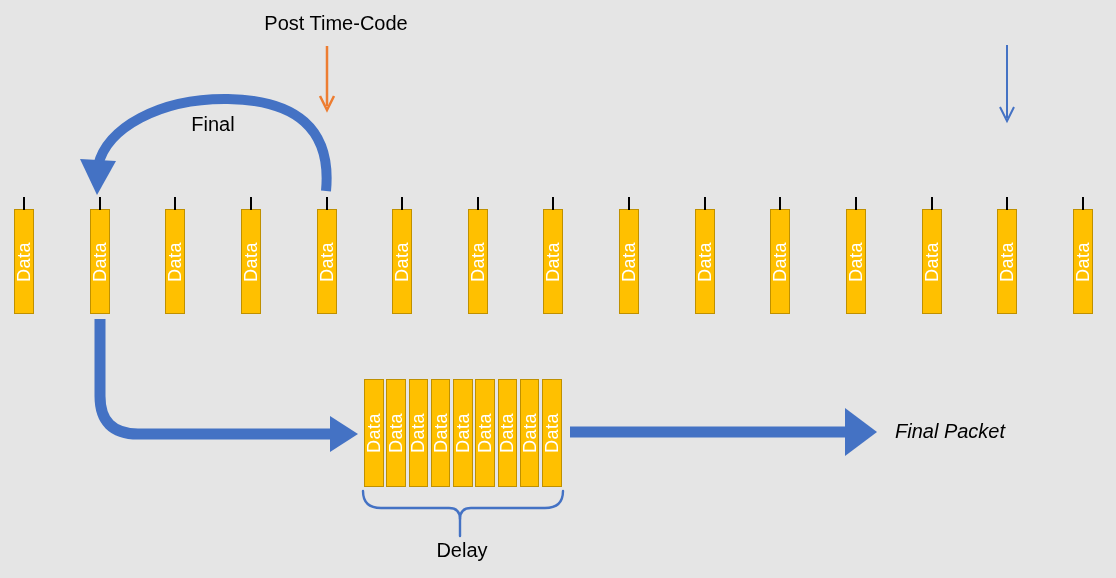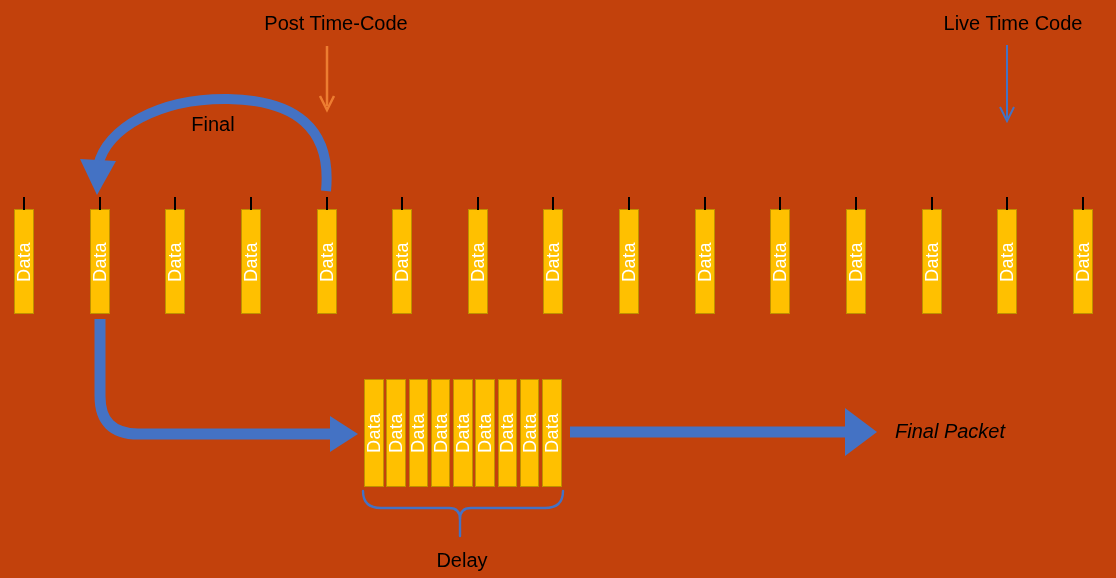--- a/index.html
+++ b/index.html
@@ -5,21 +5,21 @@
   :root{
     --packet-fill:#FFC000;
     --packet-border:#BF9000;
     --packet-text:#FFFFFF;
     --blue-arrow:#4472C4;
     --orange-arrow:#ED7D31;
     --label-text:#000000;
   }
   html,body{margin:0;padding:0;background:#ffffff;}
   .canvas{
-    position:relative;width:1116px;height:578px;background:#c2410c;
+    position:relative;width:1116px;height:578px;background:#e5e5e5;
     font-family:"Liberation Sans",sans-serif;overflow:hidden;
   }
   svg.arrows{position:absolute;left:0;top:0;width:1116px;height:578px;}
   .stroke-blue{stroke:var(--blue-arrow);fill:none;}
   .fill-blue{fill:var(--blue-arrow);stroke:none;}
   .stroke-orange{stroke:var(--orange-arrow);fill:none;}
   .label{
     position:absolute;transform:translateX(-50%);
     font-size:20px;color:var(--label-text);white-space:nowrap;
   }
@@ -59,24 +59,23 @@
     <polygon class="fill-blue" points="358,434 330,416 330,452"></polygon>
 
     <path class="stroke-blue" d="M 570 432 L 846 432" stroke-width="11"></path>
     <polygon class="fill-blue" points="877,432 845,408 845,456"></polygon>
 
     <path class="stroke-blue" stroke-linecap="round" d="M 363 491 C 363 502 369 508 381 508 L 449 508 C 457 508 460 512 460 519 L 460 536" stroke-width="2.4"></path>
     <path class="stroke-blue" stroke-linecap="round" d="M 563 491 C 563 502 557 508 545 508 L 471 508 C 463 508 460 512 460 519" stroke-width="2.4"></path>
   </svg>
 
   <div class="label" style="left:336px;top:12px;">Post Time-Code</div>
-  <div class="label" style="left:1013px;top:12px;">Live Time Code</div>
   <div class="label" style="left:213px;top:113px;">Final</div>
   <div class="label" style="left:950px;top:420px;font-style:italic;">Final Packet</div>
-  <div class="label" style="left:462px;top:539px;margin-top:10px;">Delay</div>
+  <div class="label" style="left:462px;top:539px;">Delay</div>
 
   <div>
       <div class="packet" style="left: 14px; top: 209px; width: 20px; height: 105px;">
         <span class="tick"></span>
         <span class="packet-label">Data</span>
       </div>
       <div class="packet" style="left: 89.64px; top: 209px; width: 20px; height: 105px;">
         <span class="tick"></span>
         <span class="packet-label">Data</span>
       </div>

